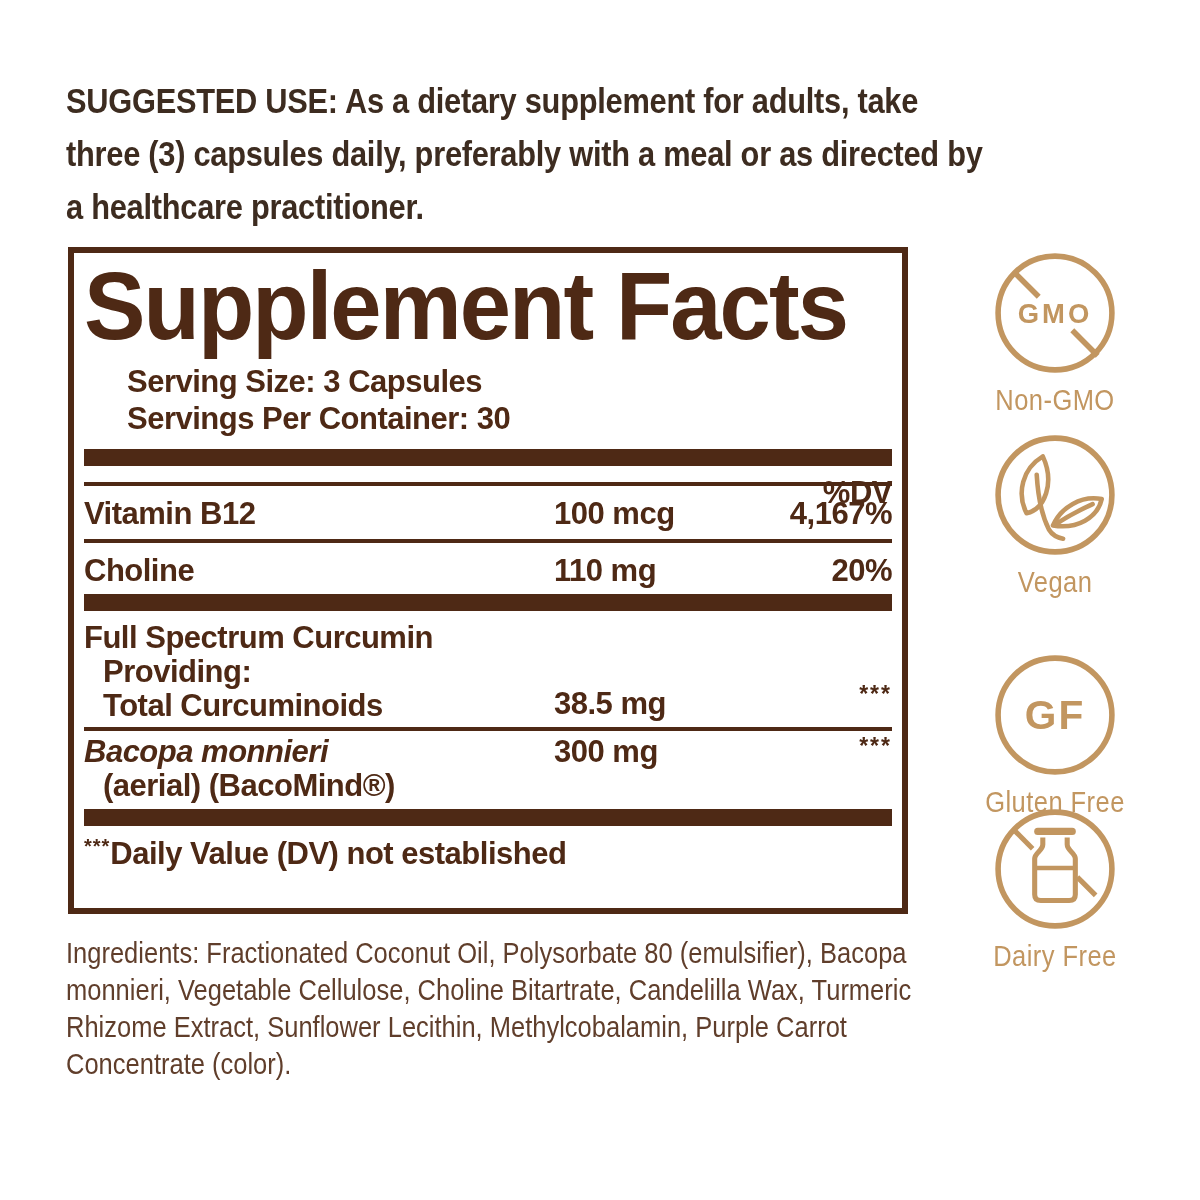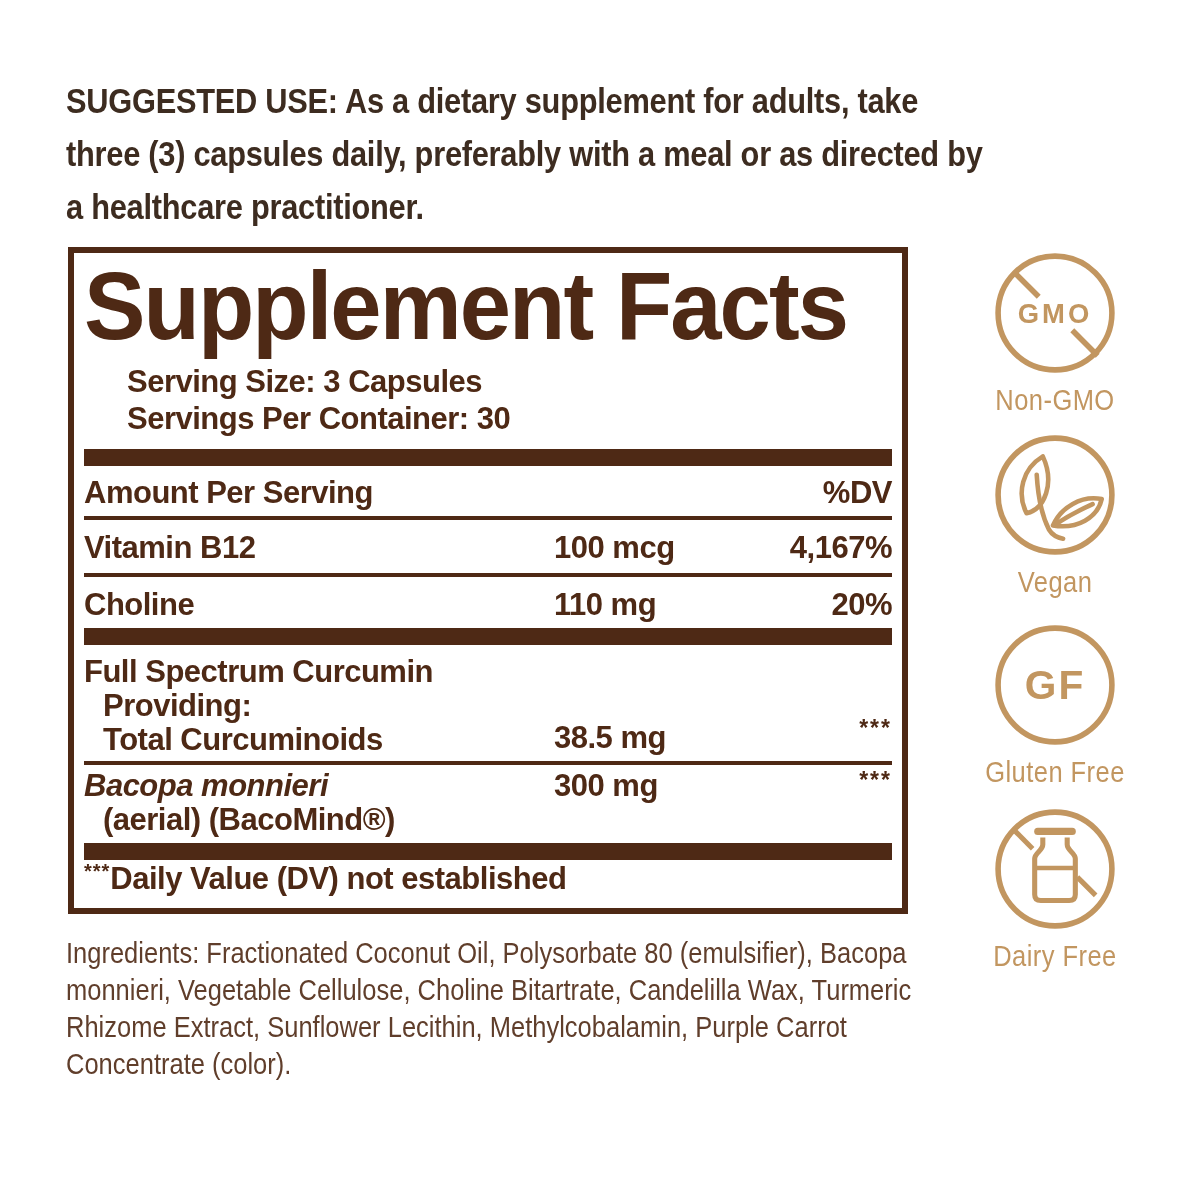--- a/index.html
+++ b/index.html
@@ -31,21 +31,21 @@
   .bar{height:17px;background:#4e2915;}
   .bar-first{margin-top:12px;}
   .rule{height:4px;background:#4e2915;}
 
   .row{position:relative;font-size:31px;font-weight:bold;letter-spacing:-0.5px;line-height:34px;}
   .header-row{padding:10px 0 6px 0;}
   .row-single{padding:11px 0 8px 0;}
   .row-single-b{padding:11px 0 6px 0;}
   .row-multi-a{padding:10px 0 4px 0;}
   .row-multi-b{padding:4px 0 6px 0;}
-  .footnote{padding-top:0;font-size:31px;font-weight:bold;letter-spacing:-0.5px;line-height:37px;}
+  .footnote{padding-top:9px;font-size:31px;font-weight:bold;letter-spacing:-0.5px;line-height:37px;}
   .footnote sup{font-size:20px;letter-spacing:1px;vertical-align:super;line-height:0;}
 
   .amount{position:absolute;left:470px;top:11px;white-space:nowrap;}
   .dv{position:absolute;right:0;top:11px;white-space:nowrap;}
   .header-row .dv{top:10px;}
   .indent{padding-left:19px;}
   .italic-name{font-style:italic;}
   .stars{position:absolute;right:0;font-size:23px;letter-spacing:2px;font-weight:bold;}
   .row-multi-a .amount{top:76px;}
   .row-multi-a .stars{top:66px;}
@@ -62,40 +62,39 @@
   
   .badges{position:absolute;left:970px;top:0;width:170px;}
   .badge{position:absolute;left:0;width:170px;text-align:center;}
   .badge svg{display:block;margin:0 auto;}
   .badge-label{
     display:block;margin-top:8px;font-size:29px;color:#c29660;letter-spacing:0.5px;
     transform:scaleX(0.88);transform-origin:center top;white-space:nowrap;
   }
   .badge-gmo{top:250px;}
   .badge-vegan{top:432px;}
-  .badge-gf{top:622px;}
+  .badge-gf{top:652px;}
   .badge-dairy{top:806px;}
   .badge-icon-text{font-family:"Liberation Sans", sans-serif;font-weight:bold;fill:#c29660;}
 </style>
 </head>
 <body>
 
 <div class="canvas">
 
   <p class="suggested">SUGGESTED USE: As a dietary supplement for adults, take three (3) capsules daily, preferably with a meal or as directed by a healthcare practitioner.</p>
 
   <div class="panel">
     <div class="sf-title">Supplement Facts</div>
     <div class="sf-line">Serving Size: 3 Capsules</div>
     <div class="sf-line">Servings Per Container: 30</div>
 
     <div class="bar bar-first"></div>
 
     <div class="row header-row">
-      <span>Amount Per Serving</span>
       <span class="dv">%DV</span>
     </div>
 
     <div class="rule"></div>
 
     <div class="row row-single">
       <span>Vitamin B12</span>
       <span class="amount">100 mcg</span>
       <span class="dv">4,167%</span>
     </div>

